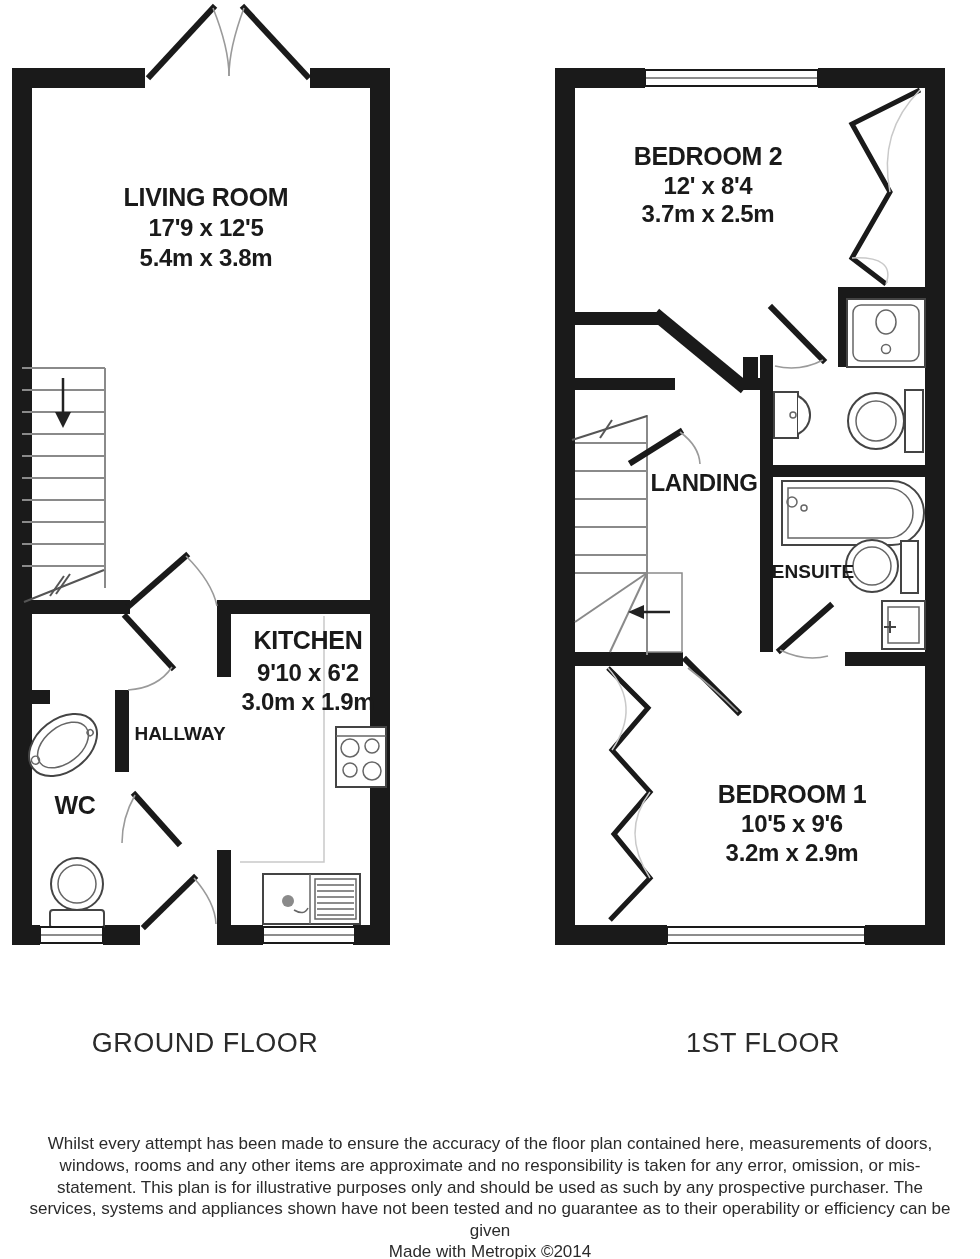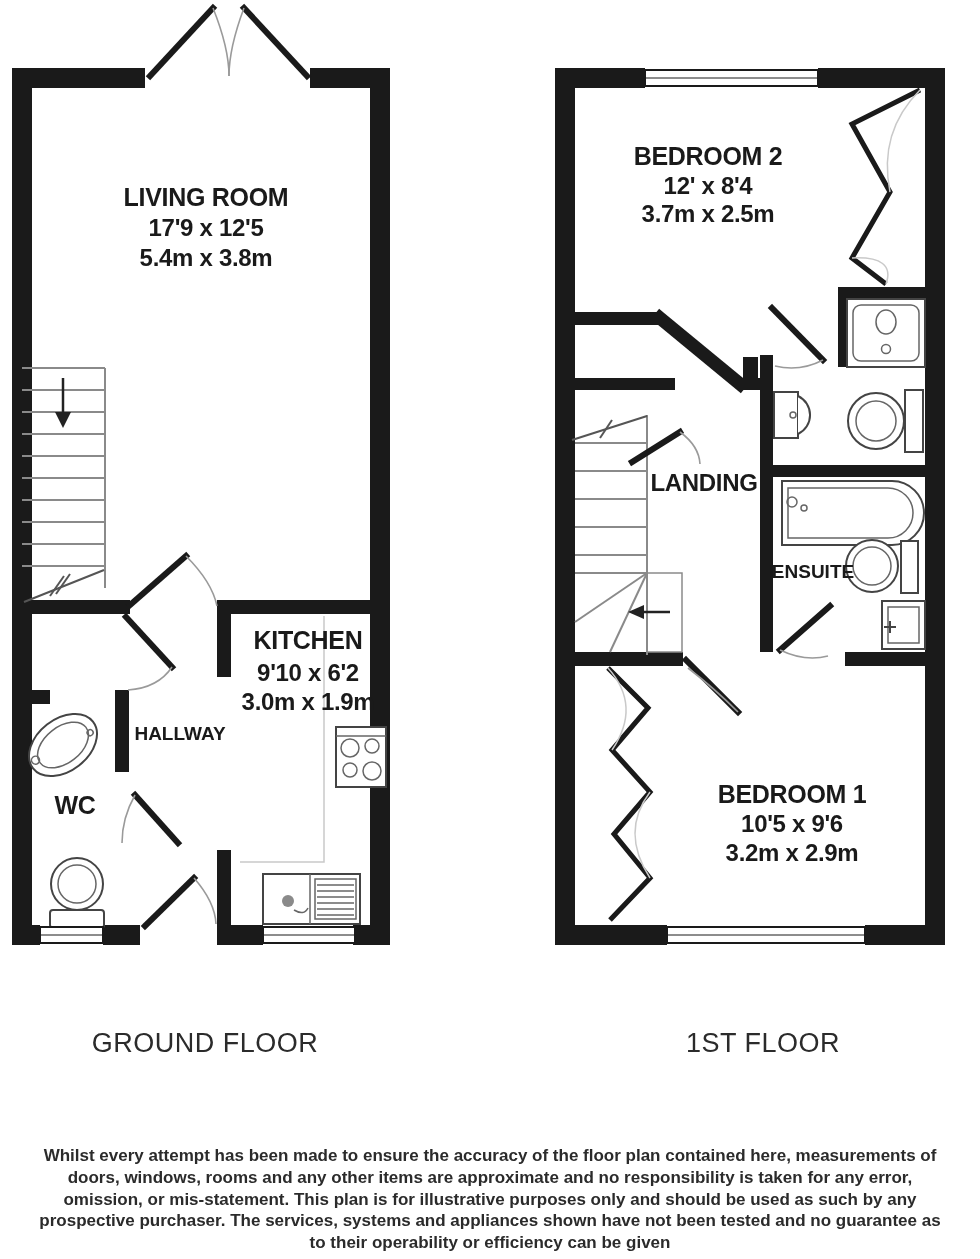--- a/index.html
+++ b/index.html
@@ -17,21 +17,21 @@
   .arc{stroke:#9a9a9a;stroke-width:1.6;fill:none;}
   .faint{stroke:#c9c9c9;stroke-width:1.5;fill:none;}
   .fix{stroke:#444;stroke-width:2;fill:#ffffff;}
   .fix2{stroke:#666;stroke-width:1.5;fill:none;}
   .tread{stroke:#8a8a8a;stroke-width:2;}
   .breakline{stroke:#555;stroke-width:2;}
   .win{fill:#ffffff;stroke:#1a1a1a;stroke-width:2;}
   .winline{stroke:#1a1a1a;stroke-width:1;}
   .zig{stroke:#1a1a1a;stroke-width:5;fill:none;stroke-linejoin:miter;}
   .footer{width:930px;margin:0 auto;text-align:center;color:#2b2b2b;}
-  .footer p{margin:12px;font-weight:bold;}
+  .footer p{margin:0;}
   .disclaimer{font-size:17px;line-height:1.28;}
   .credit{font-size:17px;margin-top:2px;}
 </style>
 </head>
 <body>
 
 <div class="page">
 <svg width="980" height="1075" viewBox="0 0 980 1075">
 
   <g>

